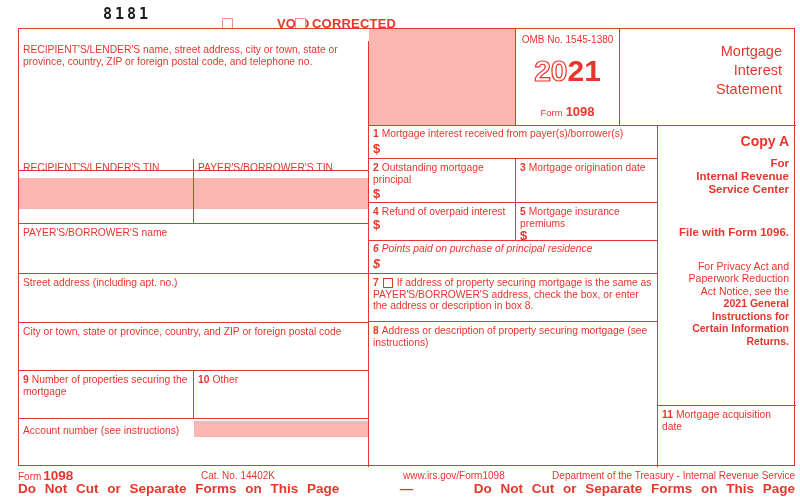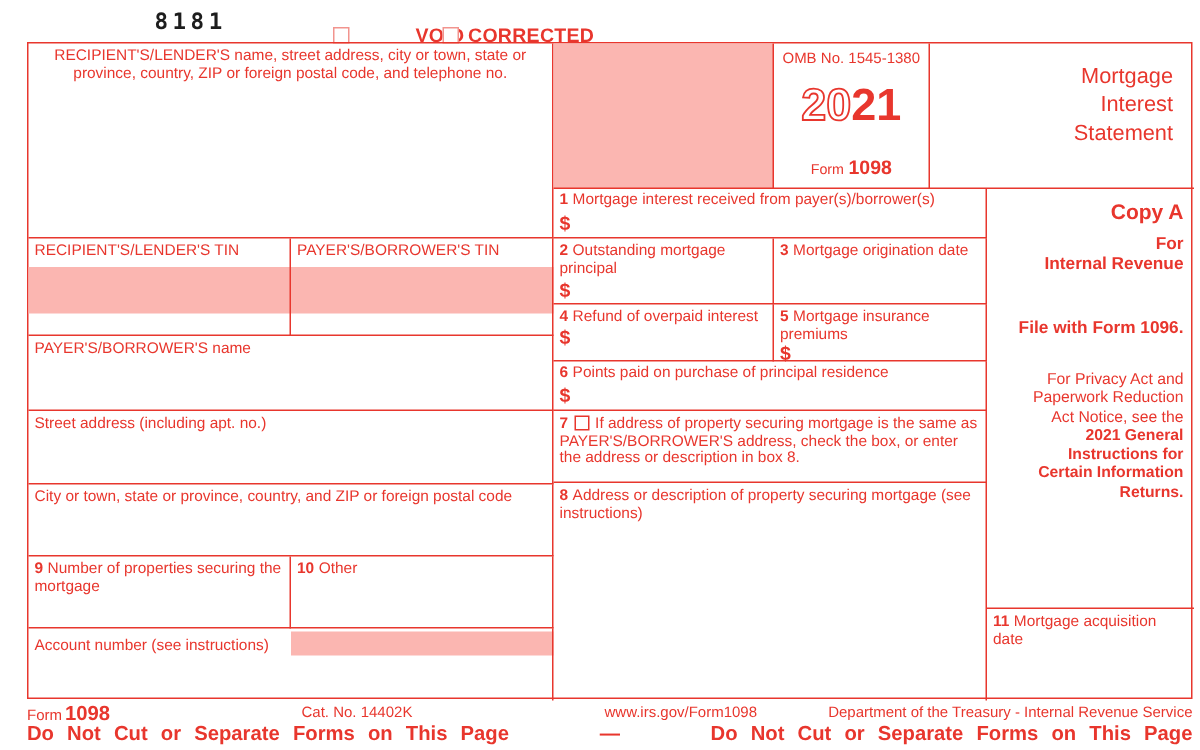--- a/index.html
+++ b/index.html
@@ -92,21 +92,21 @@
     <div>Mortgage</div>
     <div>Interest</div>
     <div>Statement</div>
   </div>
 
   <div class="form">
 
     <div class="band" style="left:0;top:149px;width:350px;height:31px;"></div>
     <div class="band" style="left:175px;top:392px;width:175px;height:16px;"></div>
 
-    <div class="cell" style="left:0;top:0;width:350px;height:130px;text-align:center;">
+    <div class="cell" style="left:0;top:12px;width:350px;height:130px;">
       <span>RECIPIENT'S/LENDER'S name, street address, city or town, state or province, country, ZIP or foreign postal code, and telephone no.</span>
     </div>
     <div class="cell" style="left:0;top:130px;width:175px;height:65px;">
       <span>RECIPIENT'S/LENDER'S TIN</span>
     </div>
     <div class="cell" style="left:175px;top:130px;width:175px;height:65px;">
       <span>PAYER'S/BORROWER'S TIN</span>
     </div>
     <div class="cell" style="left:0;top:195px;width:350px;height:50px;">
       <span>PAYER'S/BORROWER'S name</span>
@@ -151,35 +151,36 @@
       <span class="num">3</span><span class="lbl">Mortgage origination date</span>
     </div>
     <div class="cell" style="left:350px;top:174px;width:147px;height:38px;">
       <span class="num">4</span><span class="lbl">Refund of overpaid interest</span>
       <div class="dollar" style="margin-top:0;">$</div>
     </div>
     <div class="cell" style="left:497px;top:174px;width:142px;height:38px;">
       <span class="num">5</span><span class="lbl">Mortgage insurance premiums</span>
       <div class="dollar" style="margin-top:0;">$</div>
     </div>
-    <div class="cell" style="left:350px;top:212px;width:289px;height:33px;padding-top:2px;">
+    <div class="cell" style="left:350px;top:212px;width:289px;height:33px;padding-top:2px;font-style:italic;">
       <span class="num">6</span><span class="lbl">Points paid on purchase of principal residence</span>
       <div class="dollar">$</div>
     </div>
     <div class="cell" style="left:350px;top:245px;width:289px;height:48px;">
       <span class="num">7</span><span class="cb7"></span><span>If address of property securing mortgage is the same as PAYER'S/BORROWER'S address, check the box, or enter the address or description in box 8.</span>
     </div>
     <div class="cell no-b" style="left:350px;top:293px;width:289px;height:145px;">
       <span class="num">8</span><span class="lbl">Address or description of property securing mortgage (see instructions)</span>
     </div>
 
     <div class="cell no-r copy-col" style="left:639px;top:97px;width:138px;height:280px;border-right:none;">
       <div class="copy-a">Copy A</div>
       <div class="copy-bold copy-for">For</div>
       <div class="copy-bold">Internal Revenue</div>
+      <div class="copy-bold">Service Center</div>
       <div class="copy-bold copy-file">File with Form 1096.</div>
       <div class="privacy">
         <span>For Privacy Act and Paperwork Reduction Act Notice, see the </span><span class="pbold">2021 General Instructions for Certain Information Returns.</span>
       </div>
     </div>
     <div class="cell no-r no-b" style="left:639px;top:377px;width:138px;height:61px;border-right:none;">
       <span class="num">11</span><span class="lbl">Mortgage acquisition date</span>
     </div>
   </div>
 

